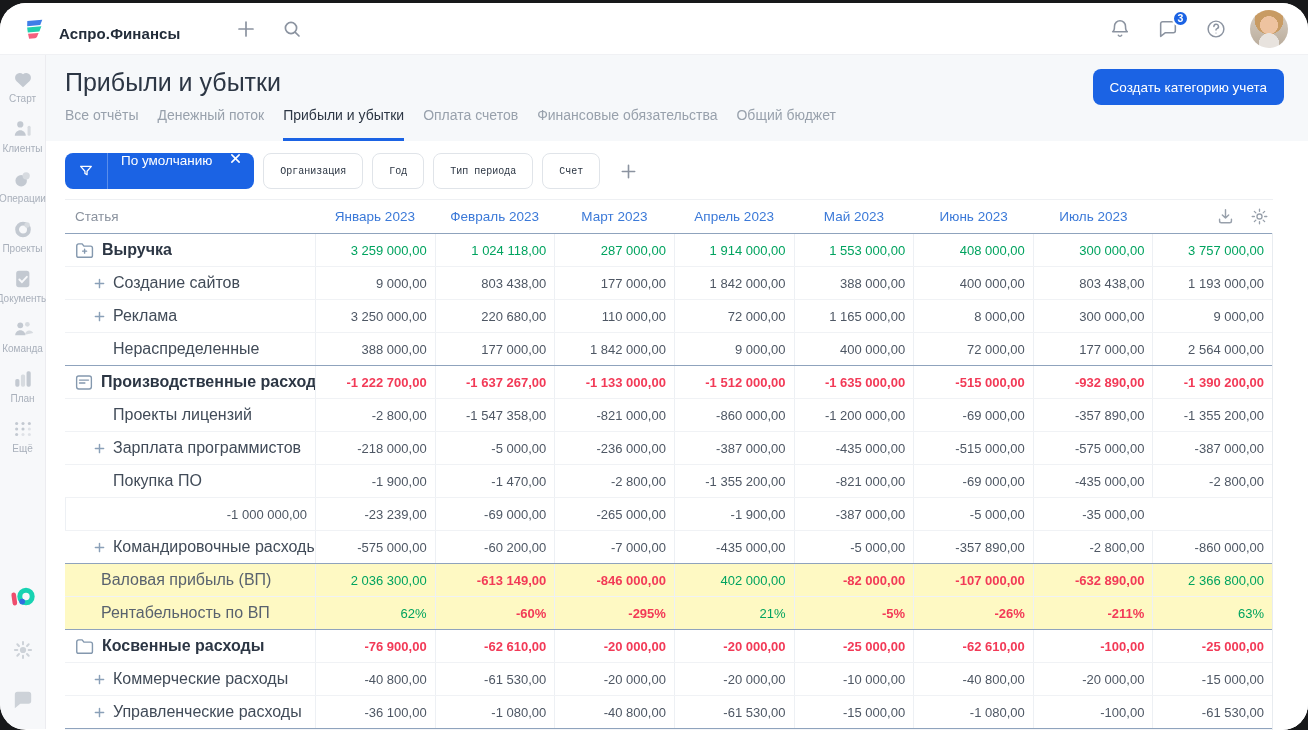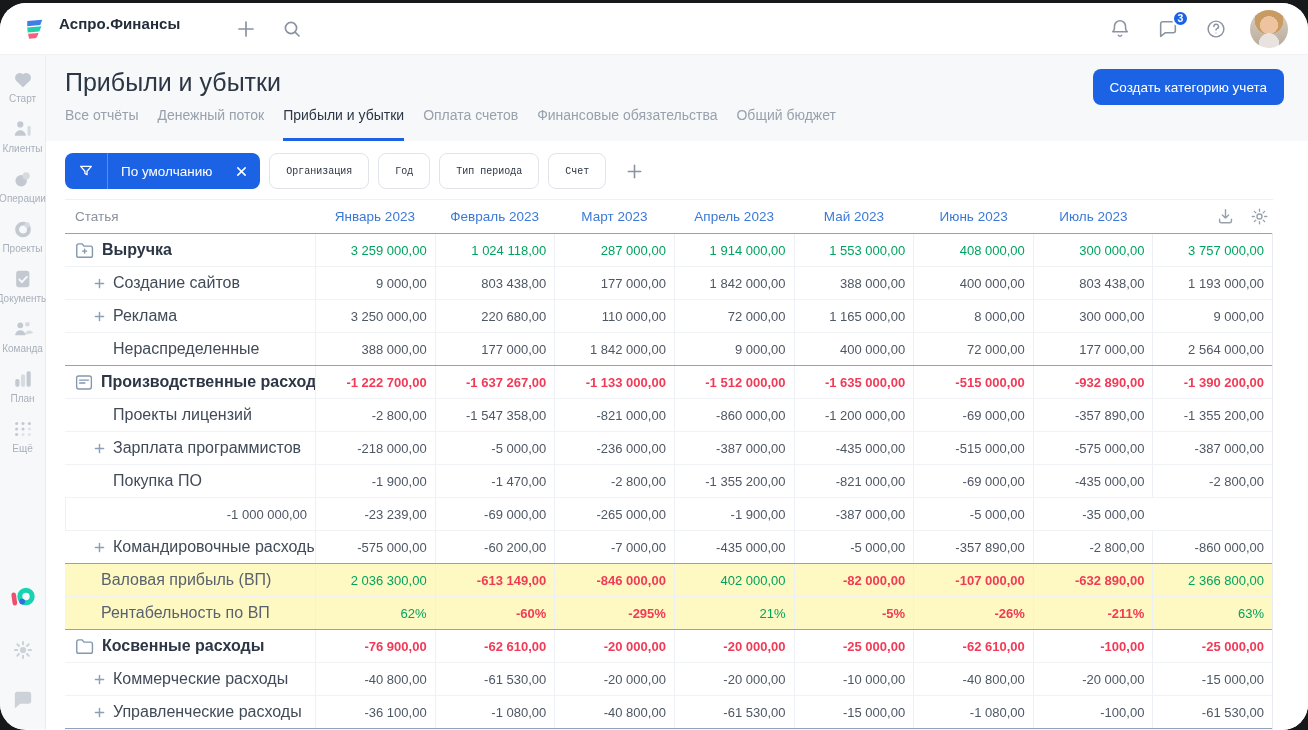--- a/index.html
+++ b/index.html
@@ -13,21 +13,21 @@
   :root{
     --accent:#1b63e4; --link:#3b79d8; --pos:#00a35f; --neg:#f23a57;
     --dark:#2c3644; --gray:#8a929e; --secborder:#8fa3bd;
   }
   .app{
     position:absolute; top:3px; left:0; width:1308px; height:727px;
     background:#fff; border-radius:26px; overflow:hidden;
   }
   
   .topbar{ height:52px; display:flex; align-items:center; padding:0 20px 0 22px; background:#fff; border-bottom:1px solid #f0f1f4;}
-  .brand{ display:flex; align-items:flex-start; gap:10px; }
+  .brand{ display:flex; align-items:flex-end; gap:10px; }
   .app-name{ font-weight:700; font-size:15px; color:#232d3a; letter-spacing:.1px;}
   .tb-ico{ display:inline-flex; align-items:center; justify-content:center; width:28px; height:28px; cursor:pointer; position:relative;}
   .tb-plus{ margin-left:52px;}
   .tb-search{ margin-left:18px;}
   .topbar-right{ margin-left:auto; display:flex; align-items:center; gap:20px;}
   .badge{
     position:absolute; top:-5px; right:-7px; min-width:17px; height:17px; border-radius:9px;
     background:var(--accent); color:#fff; font-size:10.5px; font-style:normal; font-weight:700;
     display:flex; align-items:center; justify-content:center; border:2px solid #fff; padding:0 3px;
   }
@@ -56,21 +56,21 @@
     border:none; border-radius:8px; height:36px; padding:0 17px; cursor:pointer; margin-top:4px;
   }
   .tabs{ display:flex; gap:19px; height:34px; }
   .tab{ font-size:14px; color:#98a1ac; cursor:pointer; padding-bottom:11px; border-bottom:3px solid transparent; white-space:nowrap;}
   .tab.active{ color:#2c3644; border-bottom-color:var(--accent); }
   .panel{ flex:1; background:#fff; padding:12px 0 0 19px; }
   
   .filter-row{ display:flex; align-items:center; gap:9px; margin-bottom:10px;}
   .filter-pill{ display:flex; align-items:stretch; height:36px; background:var(--accent); border-radius:8px; color:#fff; overflow:hidden; cursor:pointer;}
   .funnel-seg{ display:flex; align-items:center; padding:0 13px; border-right:1px solid rgba(255,255,255,.28);}
-  .label-seg{ display:flex; align-items:center; gap:24px; padding:0 13px; font-size:13.5px;}
+  .label-seg{ display:flex; gap:18px; padding:0 13px; font-size:13.5px;}
   .chip{ height:36px; display:flex; align-items:center; border:1px solid #e0e4e9; border-radius:8px; background:#fff; padding:0 16px; font-size:10px; color:#2c3644; cursor:pointer; white-space:nowrap;font-family:Liberation Mono, monospace;}
   .add-filter{ margin-left:5px;}
   
   .table{ width:1208px; }
   .trow{ display:grid; grid-template-columns:250px repeat(8, 1fr); }
   .thead{ height:34px; border-top:1px solid #eef0f3; }
   .th{ display:flex; align-items:center; font-size:13.5px; }
   .th.first{ color:var(--gray); padding-left:10px; }
   .th.month{ justify-content:center; color:var(--link); }
   .th.tools{ justify-content:flex-end; gap:15px; padding-right:4px;}

